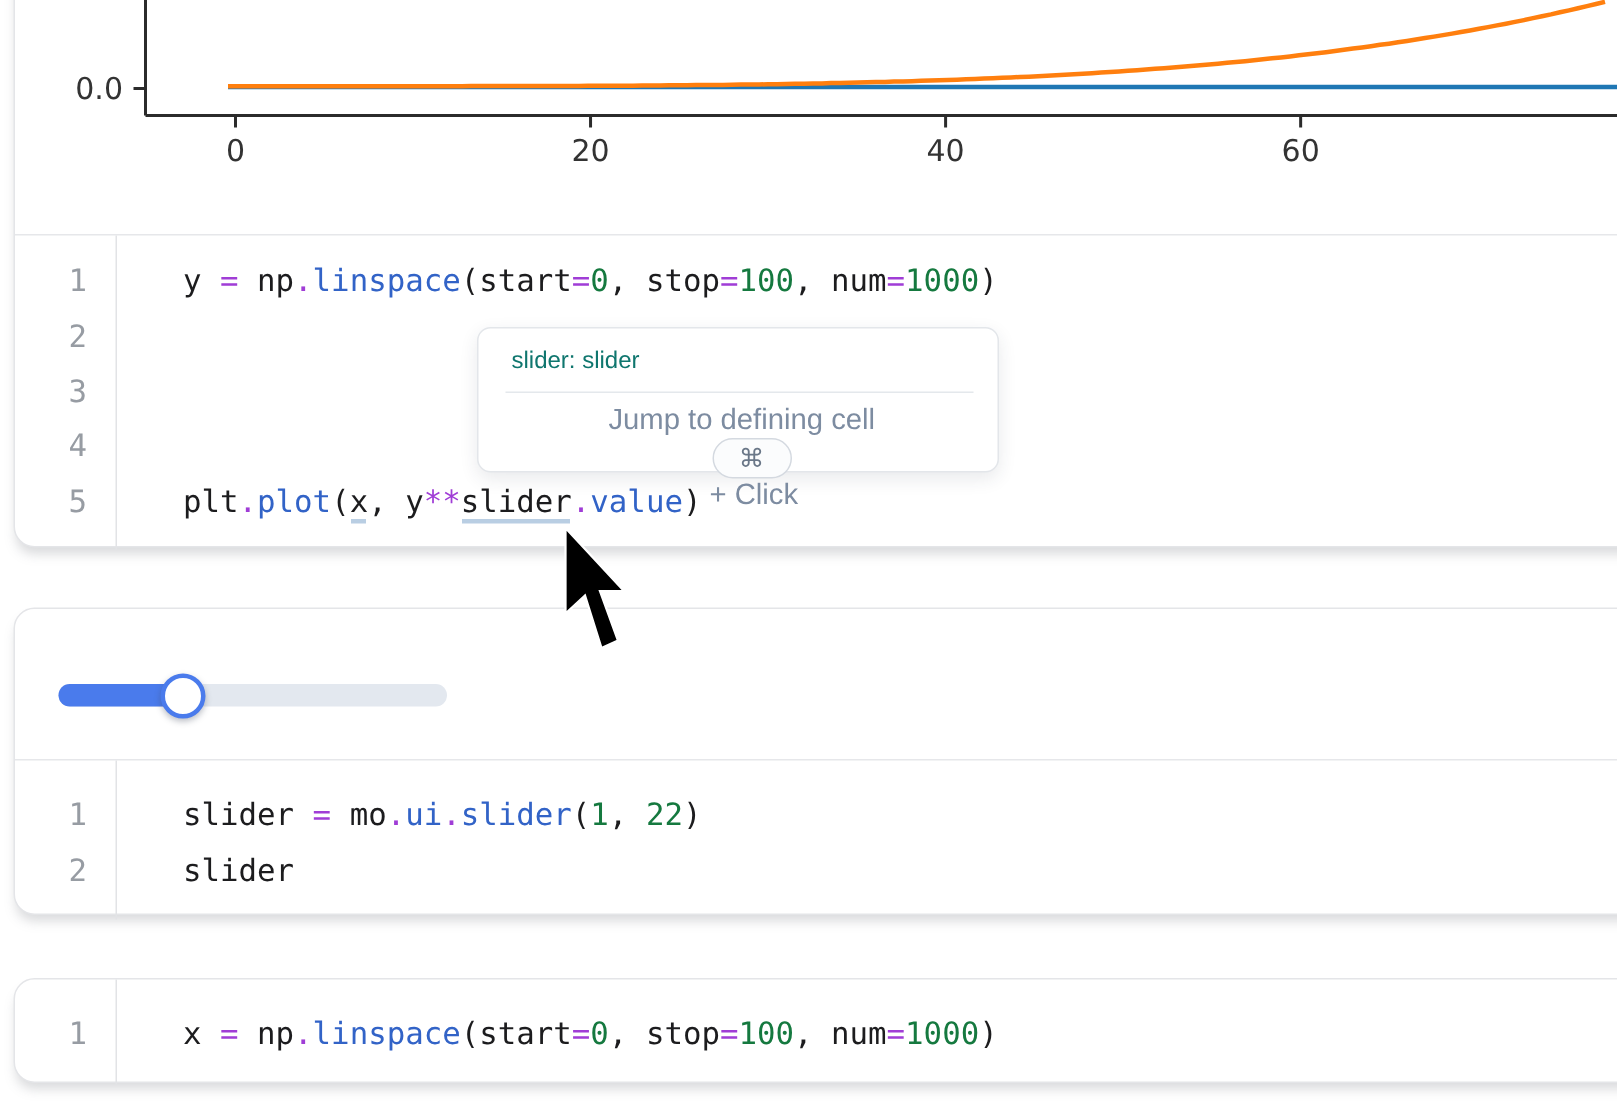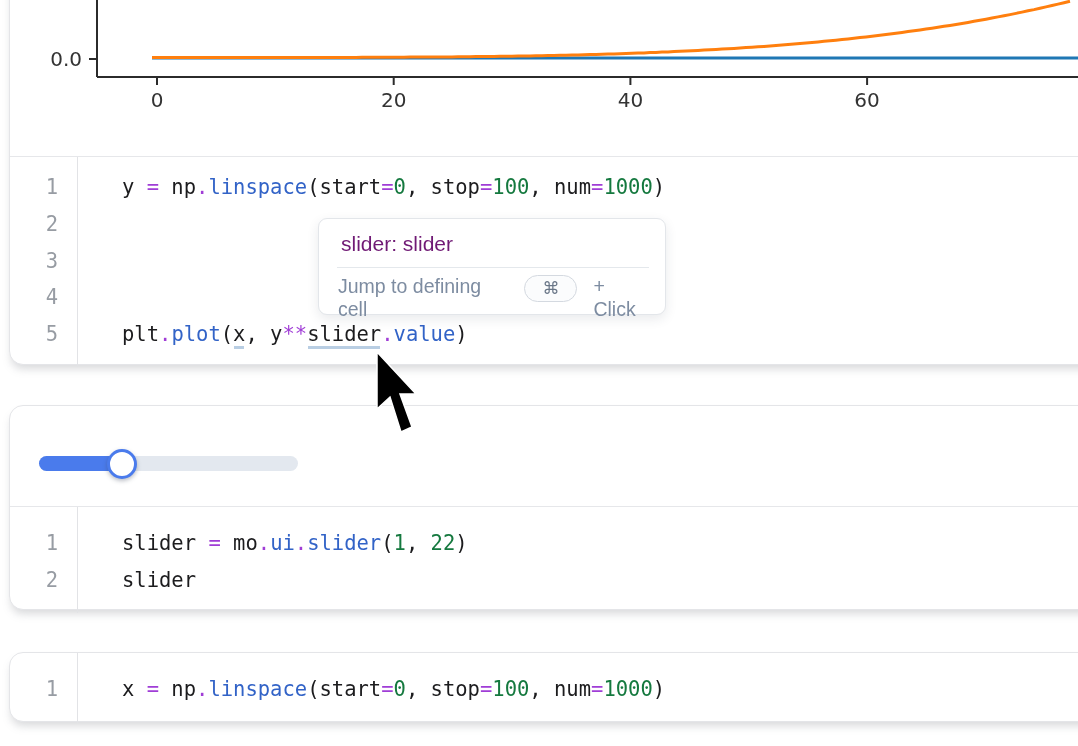--- a/index.html
+++ b/index.html
@@ -29,23 +29,23 @@
   .tk-n { color:#15793f; }
   .tk-u { box-shadow:0 4px 0 -1px #b9cee3; }
   
   #plot-svg { position:absolute; left:0; top:0; z-index:3; }
   
   .tooltip {
     position:absolute; left:318px; top:218px; width:348px; height:97px; z-index:6;
     background:#ffffff; border:1px solid #e3e6ea; border-radius:9px;
     box-shadow:0 4px 12px rgba(40,50,70,0.10);
   }
-  .tooltip-title { padding:13px 20px 0 22px; font-size:21px; color:#701a75; }
+  .tooltip-title { padding:13px 20px 0 22px; font-size:16px; color:#0f766e; }
   .tooltip-divider { margin:11px 16px 0 18px; height:1px; background:#e4e8ec; }
-  .tooltip-row { display:flex; padding:7px 14px 0 19px; color:#7d8ca1; font-size:19.5px; }
+  .tooltip-row { display:flex; align-items:center; padding:7px 14px 0 19px; color:#7d8ca1; font-size:19.5px;flex-direction:column; }
   .kbd-pill {
     display:inline-flex; align-items:center; justify-content:center;
     min-width:53px; height:27px; margin-left:13px; border:1.5px solid #d4d9e0;
     border-radius:14px; background:#fbfcfd; color:#6a7788; font-size:17px;
   }
   .kbd-suffix { margin-left:16px; }
   
   .slider-wrap { position:absolute; left:29px; top:45px; width:259px; height:26px; }
   .slider-track { position:absolute; top:5px; left:0; width:259px; height:15px;
     border-radius:8px; background:#e3e8ef; }

